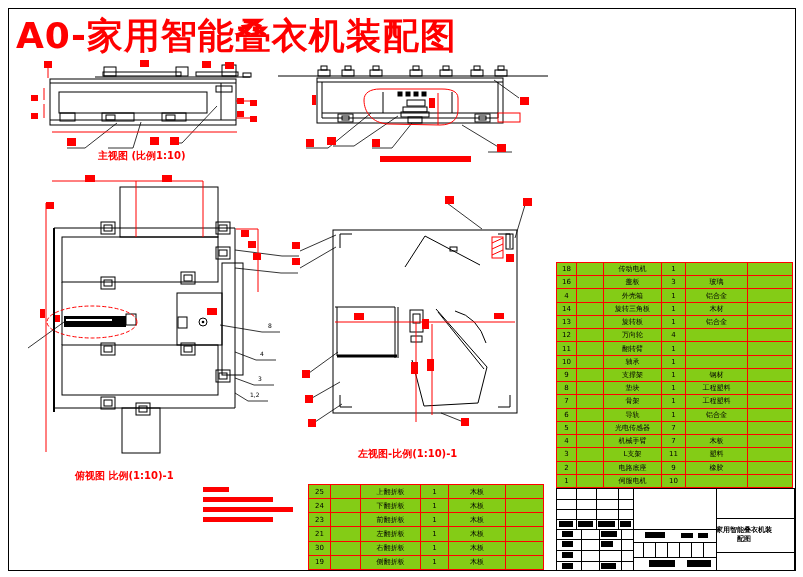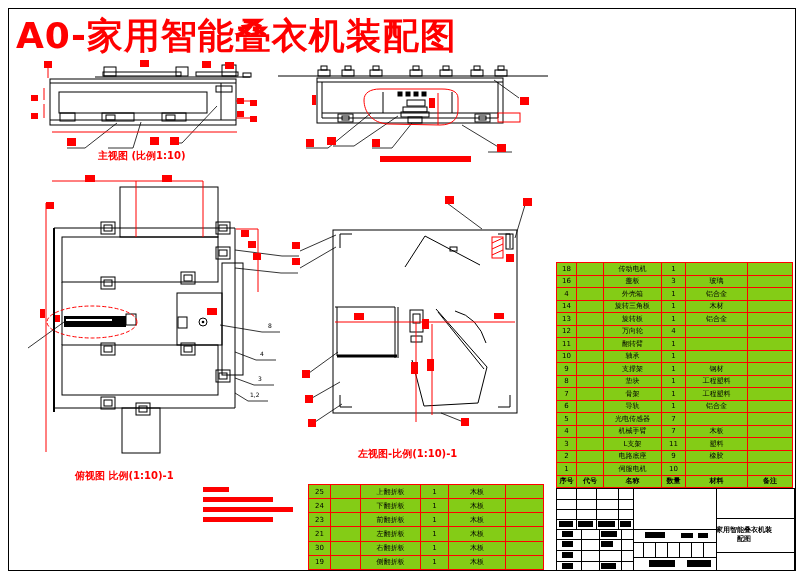--- a/index.html
+++ b/index.html
@@ -438,28 +438,20 @@
           <td></td>
         </tr>
         <tr>
           <td>1</td>
           <td></td>
           <td>伺服电机</td>
           <td>10</td>
           <td></td>
           <td></td>
         </tr>
-        <tr class="hdr">
-          <td>序号</td>
-          <td>代号</td>
-          <td>名称</td>
-          <td>数量</td>
-          <td>材料</td>
-          <td>备注</td>
-        </tr>
       </tbody>
   </table>
 
   <table class="bom" style="left:308px;top:484px;width:235px;height:86px;">
     <colgroup>
       <col style="width:22px">
         <col style="width:30px">
         <col style="width:60px">
       <col style="width:28px">
         <col style="width:57px">

